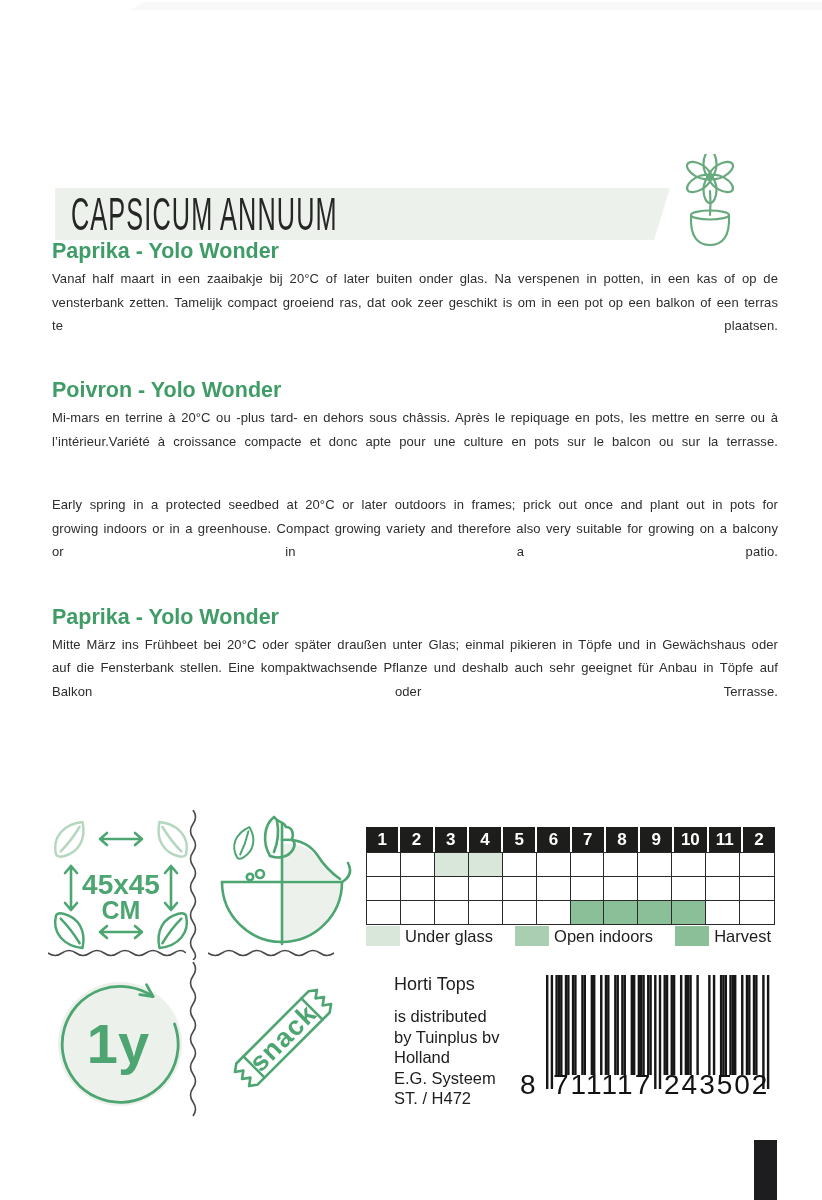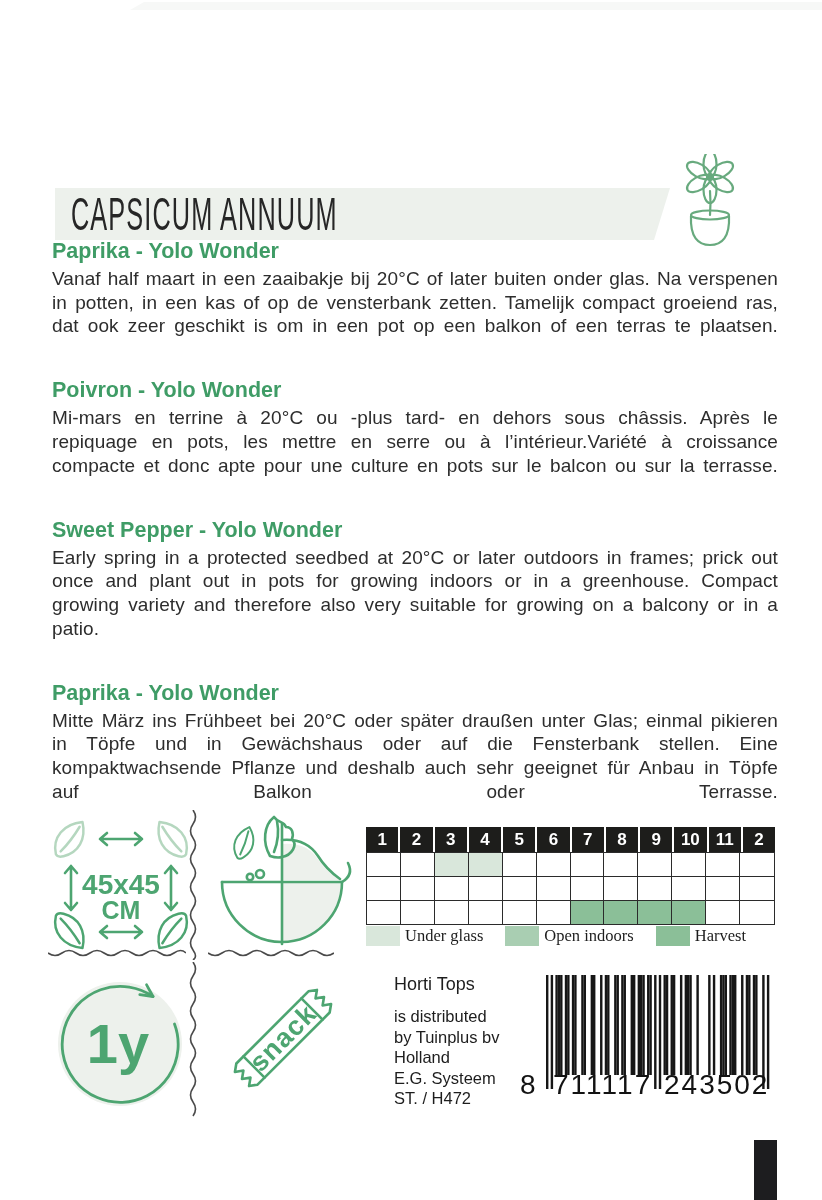--- a/index.html
+++ b/index.html
@@ -10,40 +10,40 @@
   
   .banner{position:absolute;left:55px;top:170px;width:615px;height:52px;background:var(--fill-light);
           clip-path:polygon(0 0,100% 0,calc(100% - 16px) 100%,0 100%);display:flex;align-items:center;margin-top:18px;}
   .banner-text{display:inline-block;margin-left:16px;font-size:46px;font-weight:500;color:#262626;
                letter-spacing:2px;transform:scale(.55,1.02);transform-origin:left center;white-space:nowrap;}
   .pot{position:absolute;left:668px;top:154px;}
   
   .sections{position:absolute;left:52px;top:238px;width:726px;}
   .sec{margin:0 0 16px 0;}
   .sec h2{margin:0 0 3px 0;font-size:21.5px;line-height:26px;font-weight:bold;color:var(--heading);}
-  .sec p{margin:0;font-size:19px;line-height:23.6px;color:var(--ink);
+  .sec p{margin:0;font-size:13px;line-height:23.6px;color:var(--ink);
          text-align:justify;word-spacing:1.5px;letter-spacing:.1px;}
   .sec p::after{content:"";display:inline-block;width:100%;}
   
   .st{stroke:var(--accent);fill:none;stroke-width:2.6;stroke-linecap:round;stroke-linejoin:round;}
   .st-light{stroke:var(--leaf-light);fill:none;stroke-width:2.6;stroke-linecap:round;stroke-linejoin:round;}
   .st-thin{stroke:var(--accent);fill:none;stroke-width:2.2;stroke-linecap:round;stroke-linejoin:round;}
   .wavy{stroke:#4a4a4a;fill:none;stroke-width:1.6;}
   .icon-abs{position:absolute;}
   .svg-label{font-family:"Liberation Sans",sans-serif;font-weight:bold;fill:var(--accent);}
   
   .calendar{position:absolute;left:366px;top:827px;width:409px;}
   .cal-head{display:grid;grid-template-columns:repeat(12,1fr);gap:2px;}
   .ch{background:var(--cal-black);color:#fff;font-weight:bold;font-size:17px;height:25px;
       display:flex;align-items:center;justify-content:center;}
   .cal-body{border:1.5px solid var(--border-dark);border-top:none;}
   .cr{display:grid;grid-template-columns:repeat(12,1fr);}
   .cc{height:23px;border-right:1.5px solid var(--border-dark);border-top:1.5px solid var(--border-dark);}
   .cc:last-child{border-right:none;}
-  .legend{position:absolute;left:366px;top:926px;width:409px;display:flex;align-items:center;font-family:Liberation Serif, serif;}
+  .legend{position:absolute;left:366px;top:926px;width:409px;display:flex;align-items:center;}
   .li{display:flex;align-items:center;}
   .sw{display:inline-block;width:34px;height:20px;margin-right:5px;}
   .lt{font-size:16.5px;color:#1d1d1d;margin-right:22px;white-space:nowrap;}
   
   .dist{position:absolute;left:394px;top:974px;width:150px;color:#1d1d1d;}
   .dist .dn{font-size:18px;font-weight:normal;margin-bottom:11px;}
   .dist .dl{font-size:16.5px;line-height:20.6px;}
   
   .barcode{position:absolute;left:520px;top:975px;width:256px;height:138px;}
   .bars{position:absolute;left:26px;top:0;}
@@ -84,21 +84,20 @@
   <div class="sections">
     <section class="sec">
       <h2>Paprika - Yolo Wonder</h2>
       <p>Vanaf half maart in een zaaibakje bij 20°C of later buiten onder glas. Na verspenen in potten, in een kas of op de vensterbank zetten. Tamelijk compact groeiend ras, dat ook zeer geschikt is om in een pot op een balkon of een terras te plaatsen.</p>
     </section>
     <section class="sec">
       <h2>Poivron - Yolo Wonder</h2>
       <p>Mi-mars en terrine à 20°C ou -plus tard- en dehors sous châssis. Après le repiquage en pots, les mettre en serre ou à l’intérieur.Variété à croissance compacte et donc apte pour une culture en pots sur le balcon ou sur la terrasse.</p>
     </section>
     <section class="sec">
-      <h2>Sweet Pepper - Yolo Wonder</h2>
       <p>Early spring in a protected seedbed at 20°C or later outdoors in frames; prick out once and plant out in pots for growing indoors or in a greenhouse. Compact growing variety and therefore also very suitable for growing on a balcony or in a patio.</p>
     </section>
     <section class="sec">
       <h2>Paprika - Yolo Wonder</h2>
       <p>Mitte März ins Frühbeet bei 20°C oder später draußen unter Glas; einmal pikieren in Töpfe und in Gewächshaus oder auf die Fensterbank stellen. Eine kompaktwachsende Pflanze und deshalb auch sehr geeignet für Anbau in Töpfe auf Balkon oder Terrasse.</p>
     </section>
   </div>
 
   <svg class="icon-abs" style="left:46px;top:814px" width="150" height="142" viewBox="0 0 150 142">
     <defs>

